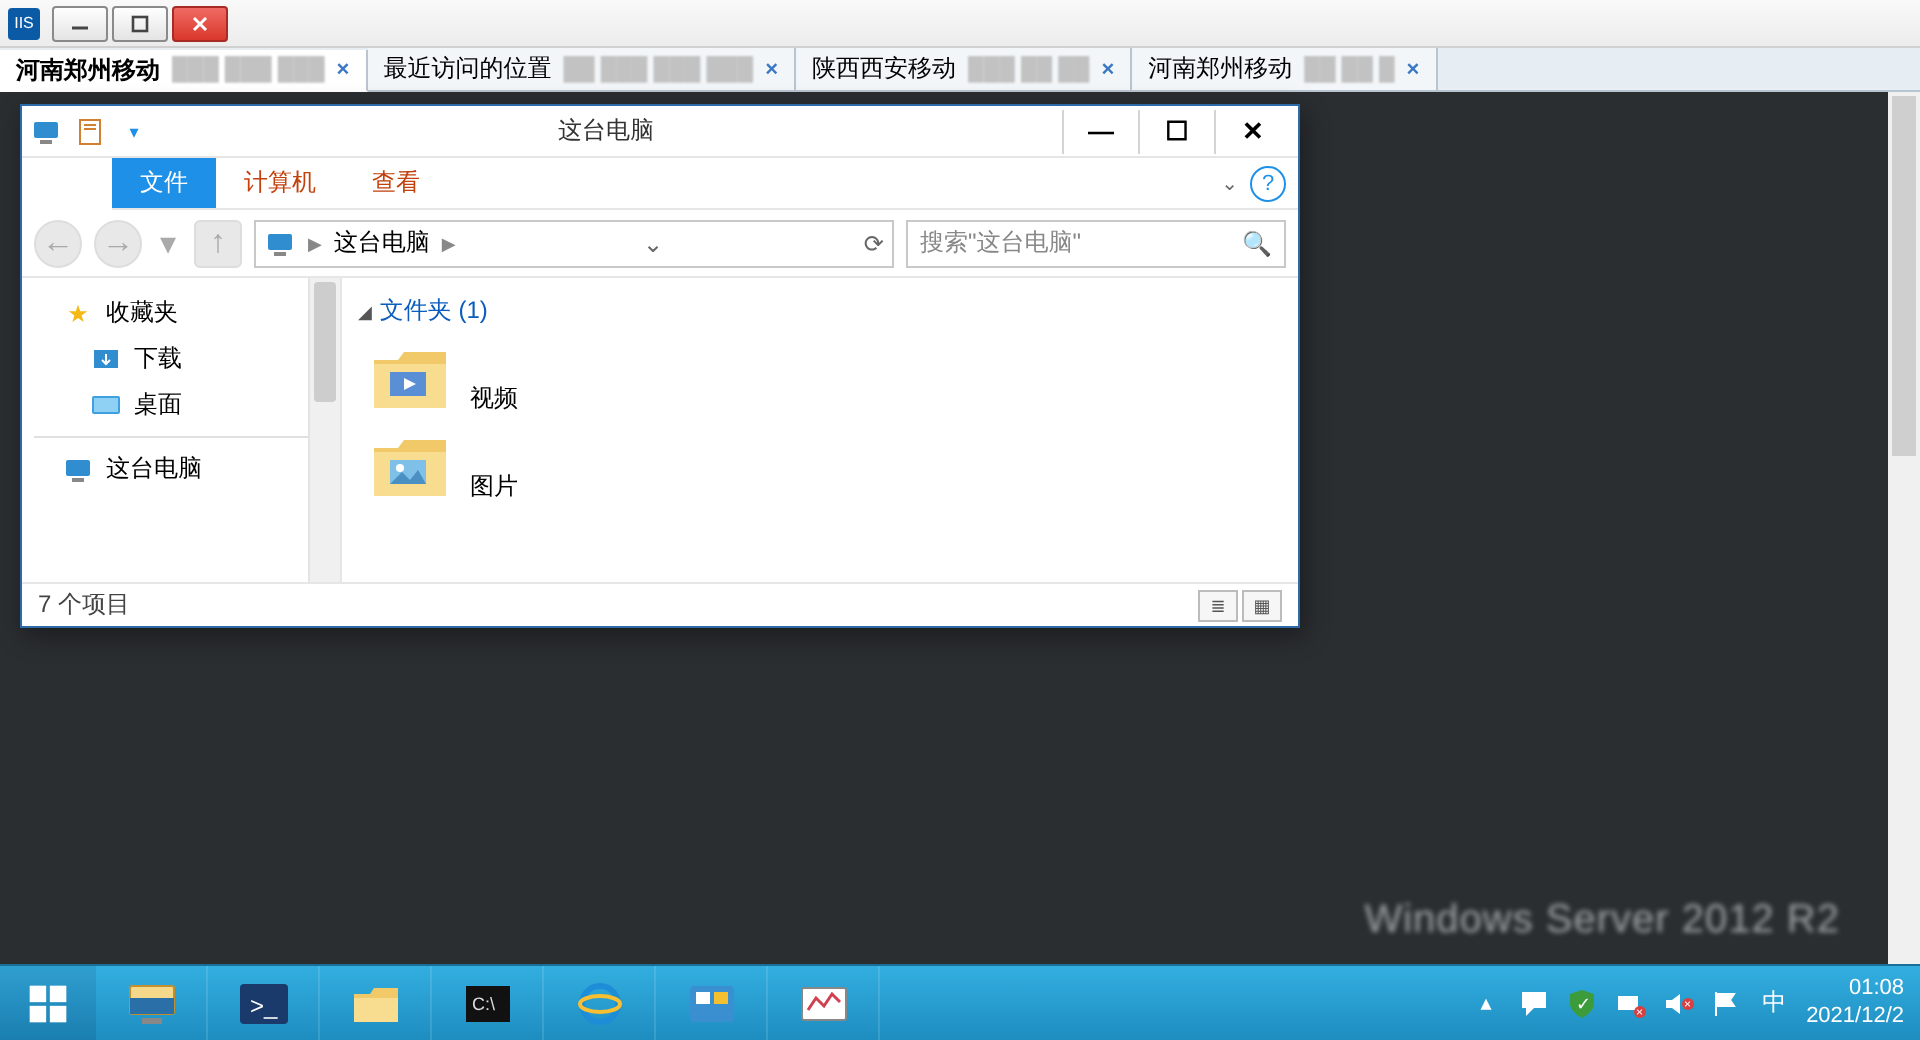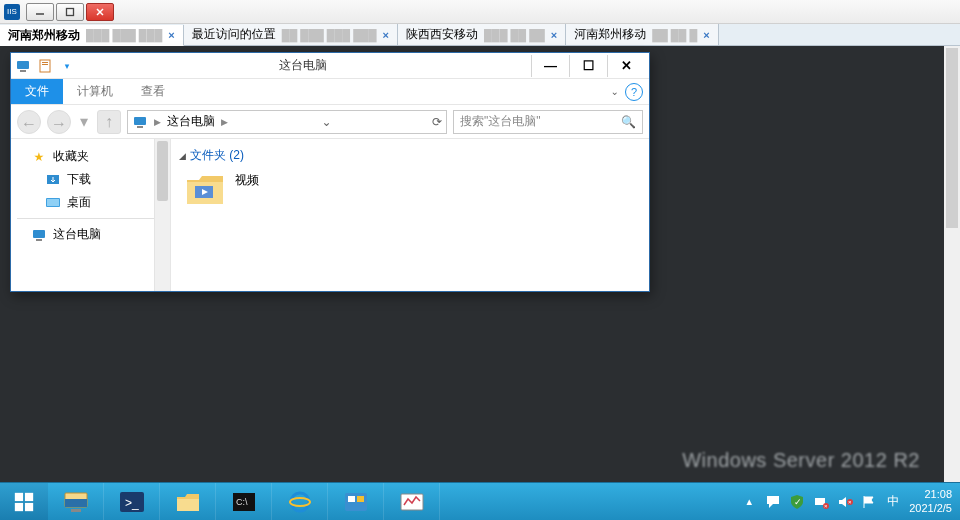--- a/index.html
+++ b/index.html
@@ -45,22 +45,22 @@
 
   
   .explorer { position:absolute; left:10px; top:6px; width:640px; background:#fff; border:1px solid #2c6aa8; box-shadow: 2px 4px 12px rgba(0,0,0,.4);}
   .ex-top { height:26px; background:#fff; display:flex; align-items:center; padding:0 4px; border-bottom:1px solid #e6e6e6;}
   .ex-top .qat { display:flex; gap:6px; align-items:center;}
   .ex-top .qat .ic{ width:16px;height:16px; display:flex;align-items:center;justify-content:center;}
   .ex-title { flex:1; text-align:center; font-size:12px; color:#333;}
   .ex-winbtns { display:flex;}
   .ex-winbtns .wb{ width:38px; height:22px; border-left:1px solid #d4d4d4; display:flex; align-items:center; justify-content:center; font-weight:bold; font-size:13px; background:#fff;}
 
-  .ex-ribbon { height:26px; display:flex; align-items:center; background:#fff; border-bottom:1px solid #e6e6e6; font-size:12px;}
-  .ex-ribbon .rtab { padding:4px 14px; color:#737373; cursor:pointer;}
+  .ex-ribbon { height:26px; display:flex; align-items:center; background:#fff; border-bottom:1px solid #e6e6e6; font-size:12px;margin-left:45px;}
+  .ex-ribbon .rtab { padding:4px 14px; color:#c2410c; cursor:pointer;}
   .ex-ribbon .rtab.file { background:#1e90e8; color:#fff;}
   .ex-ribbon .spacer{flex:1;}
   .ex-ribbon .help{ width:18px;height:18px; border-radius:50%; border:1px solid #1e90e8; color:#1e90e8; font-size:11px; display:flex;align-items:center;justify-content:center; margin-right:6px;}
   .ex-ribbon .chev{ color:#666; margin-right:6px; font-size:10px;}
 
   .ex-addr { height:34px; display:flex; align-items:center; gap:6px; padding:4px 6px; background:#fff; border-bottom:1px solid #e6e6e6;}
   .navbtn{ width:24px;height:24px;border-radius:50%; background:#e8e8e8;color:#aaa;display:flex;align-items:center;justify-content:center;border:1px solid #ddd;}
   .navbtn.up{border-radius:3px;}
   .navbtn.dd{width:14px;border-radius:2px;background:transparent;border:none;}
   .addrbox{ flex:1; height:24px; border:1px solid #c8c8c8; display:flex; align-items:center; padding:0 4px; gap:6px; font-size:12px;}
@@ -76,21 +76,21 @@
   .navitem{ display:flex; align-items:center; gap:6px; padding:3px 6px 3px 20px; cursor:pointer;}
   .navitem.header{font-weight:normal;}
   .navitem .ic{width:16px;height:16px;display:flex;align-items:center;justify-content:center;}
   .navpane .sep{ height:1px; background:#e0e0e0; margin:4px 6px;}
   .navscroll{position:absolute;right:0;top:0;bottom:0;width:16px;background:#f0f0f0;border-left:1px solid #e4e4e4;}
   .navscroll .thumb{position:absolute;left:2px;right:2px;top:2px;height:60px;background:#cdcdcd;border-radius:2px;}
 
   .contentpane{ flex:1; padding:4px 0 4px 8px; font-size:12px; overflow:hidden;}
   .group-head{ color:#0a5dbd; padding:4px 0; display:flex;align-items:center;gap:4px;}
   .group-head .tri{font-size:9px;color:#555;}
-  .bigitem{ display:flex; align-items:flex-start; gap:10px; padding:4px 6px; cursor:pointer;}
+  .bigitem{ display:flex; align-items:flex-end; gap:10px; padding:4px 6px; cursor:pointer;}
   .bigitem .folder{ width:40px; height:36px; position:relative;}
   .bigitem .folder svg{width:40px;height:36px;}
 
   .ex-status{ height:22px; border-top:1px solid #e6e6e6; display:flex; align-items:center; padding:0 8px; font-size:12px; color:#444;}
   .ex-status .viewbtns{ margin-left:auto; display:flex; gap:2px;}
   .ex-status .vb{ width:20px;height:16px;border:1px solid #bcbcbc; display:flex;align-items:center;justify-content:center;font-size:9px;color:#555; background:#f6f6f6;}
 
   
   .rdp-scroll{ position:absolute; right:0; top:0; width:16px; height: calc(100% - 38px); background:#f0f0f0;}
   .rdp-scroll .th{ position:absolute; left:2px; right:2px; top:2px; height:180px; background:#cfcfcf;}
@@ -244,34 +244,51 @@
             </span>
           <span>这台电脑</span>
         </div>
         <div class="navscroll">
             <div class="thumb"></div>
           </div>
       </div>
       <div class="contentpane">
         <div class="group-head">
           <span class="tri">◢</span>
-          <span>文件夹 (2)</span>
+          <span>文件夹 (1)</span>
         </div>
         <div class="bigitem">
           <div class="folder"><svg viewBox="0 0 40 36">
                 <path d="M2 8 L14 8 L17 4 L38 4 L38 32 L2 32 Z" fill="#f2c968"></path>
                 <path d="M2 10 L38 10 L38 32 L2 32 Z" fill="#f8dc8f"></path>
                 <rect x="10" y="14" width="18" height="12" fill="#5a8fd6"></rect>
                 <polygon points="17,17 17,23 23,20" fill="#fff"></polygon>
               </svg></div>
           <span>视频</span>
         </div>
-      </div>
-    </div>
-
+        <div class="bigitem">
+          <div class="folder"><svg viewBox="0 0 40 36">
+                <path d="M2 8 L14 8 L17 4 L38 4 L38 32 L2 32 Z" fill="#f2c968"></path>
+                <path d="M2 10 L38 10 L38 32 L2 32 Z" fill="#f8dc8f"></path>
+                <rect x="10" y="14" width="18" height="12" fill="#7fc0e8"></rect>
+                <circle cx="15" cy="18" r="2" fill="#fff"></circle>
+                <path d="M10 26 L16 20 L20 24 L24 19 L28 26 Z" fill="#4a90c2"></path>
+              </svg></div>
+          <span>图片</span>
+        </div>
+      </div>
+    </div>
+
+    <div class="ex-status">
+      <span>7 个项目</span>
+      <div class="viewbtns">
+        <div class="vb">≣</div>
+        <div class="vb">▦</div>
+      </div>
+    </div>
   </div>
 
   <div class="taskbar">
     <div class="start">
       <svg viewBox="0 0 24 24">
           <rect x="2" y="2" width="9" height="9" fill="#fff"></rect>
           <rect x="13" y="2" width="9" height="9" fill="#fff"></rect>
           <rect x="2" y="13" width="9" height="9" fill="#fff"></rect>
           <rect x="13" y="13" width="9" height="9" fill="#fff"></rect>
         </svg>
@@ -348,19 +365,19 @@
             <text x="11" y="10" fill="#fff" font-size="6">×</text>
           </svg>
         </div>
       <div class="trayicon">
           <svg viewBox="0 0 16 16">
             <path d="M3 2 L3 14 M3 3 L12 3 L10 6 L12 9 L3 9" fill="#fff" stroke="#fff"></path>
           </svg>
         </div>
       <div class="trayicon" style="font-size:12px;">中</div>
       <div class="clock">
-        <div>21:08</div>
-        <div>2021/2/5</div>
+        <div>01:08</div>
+        <div>2021/12/2</div>
       </div>
     </div>
   </div>
 
 </div>
 
 </body></html>

